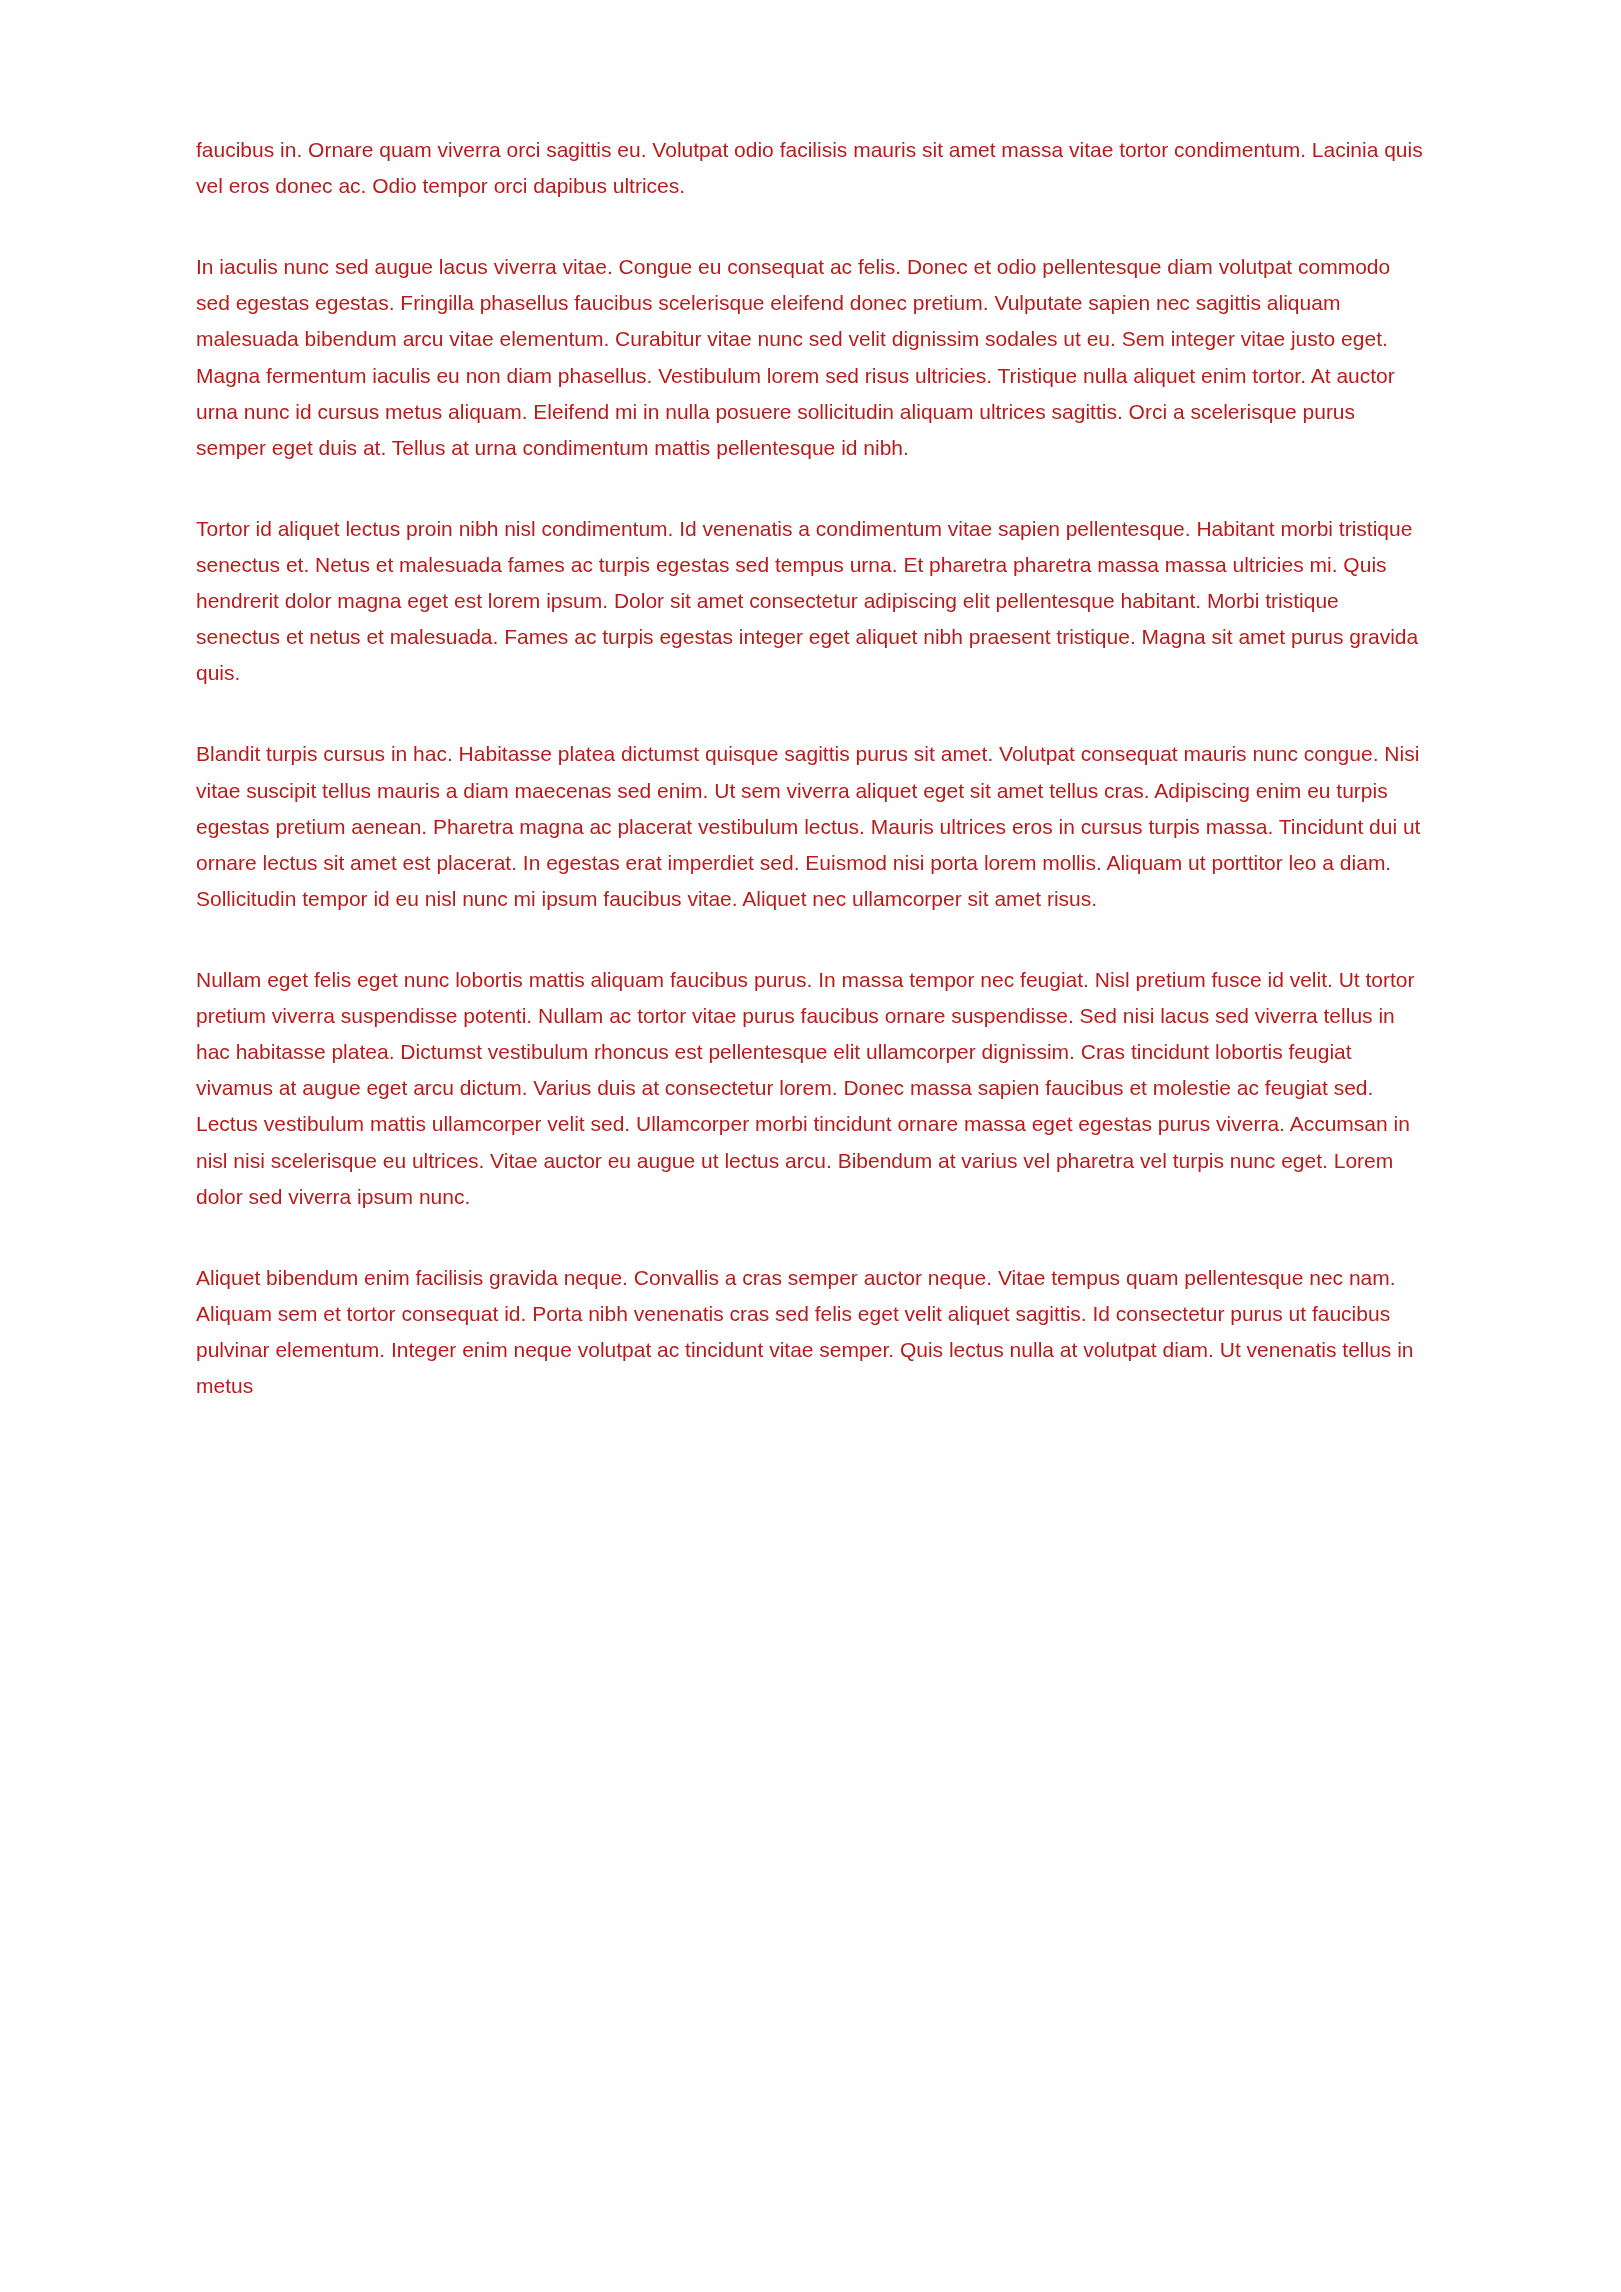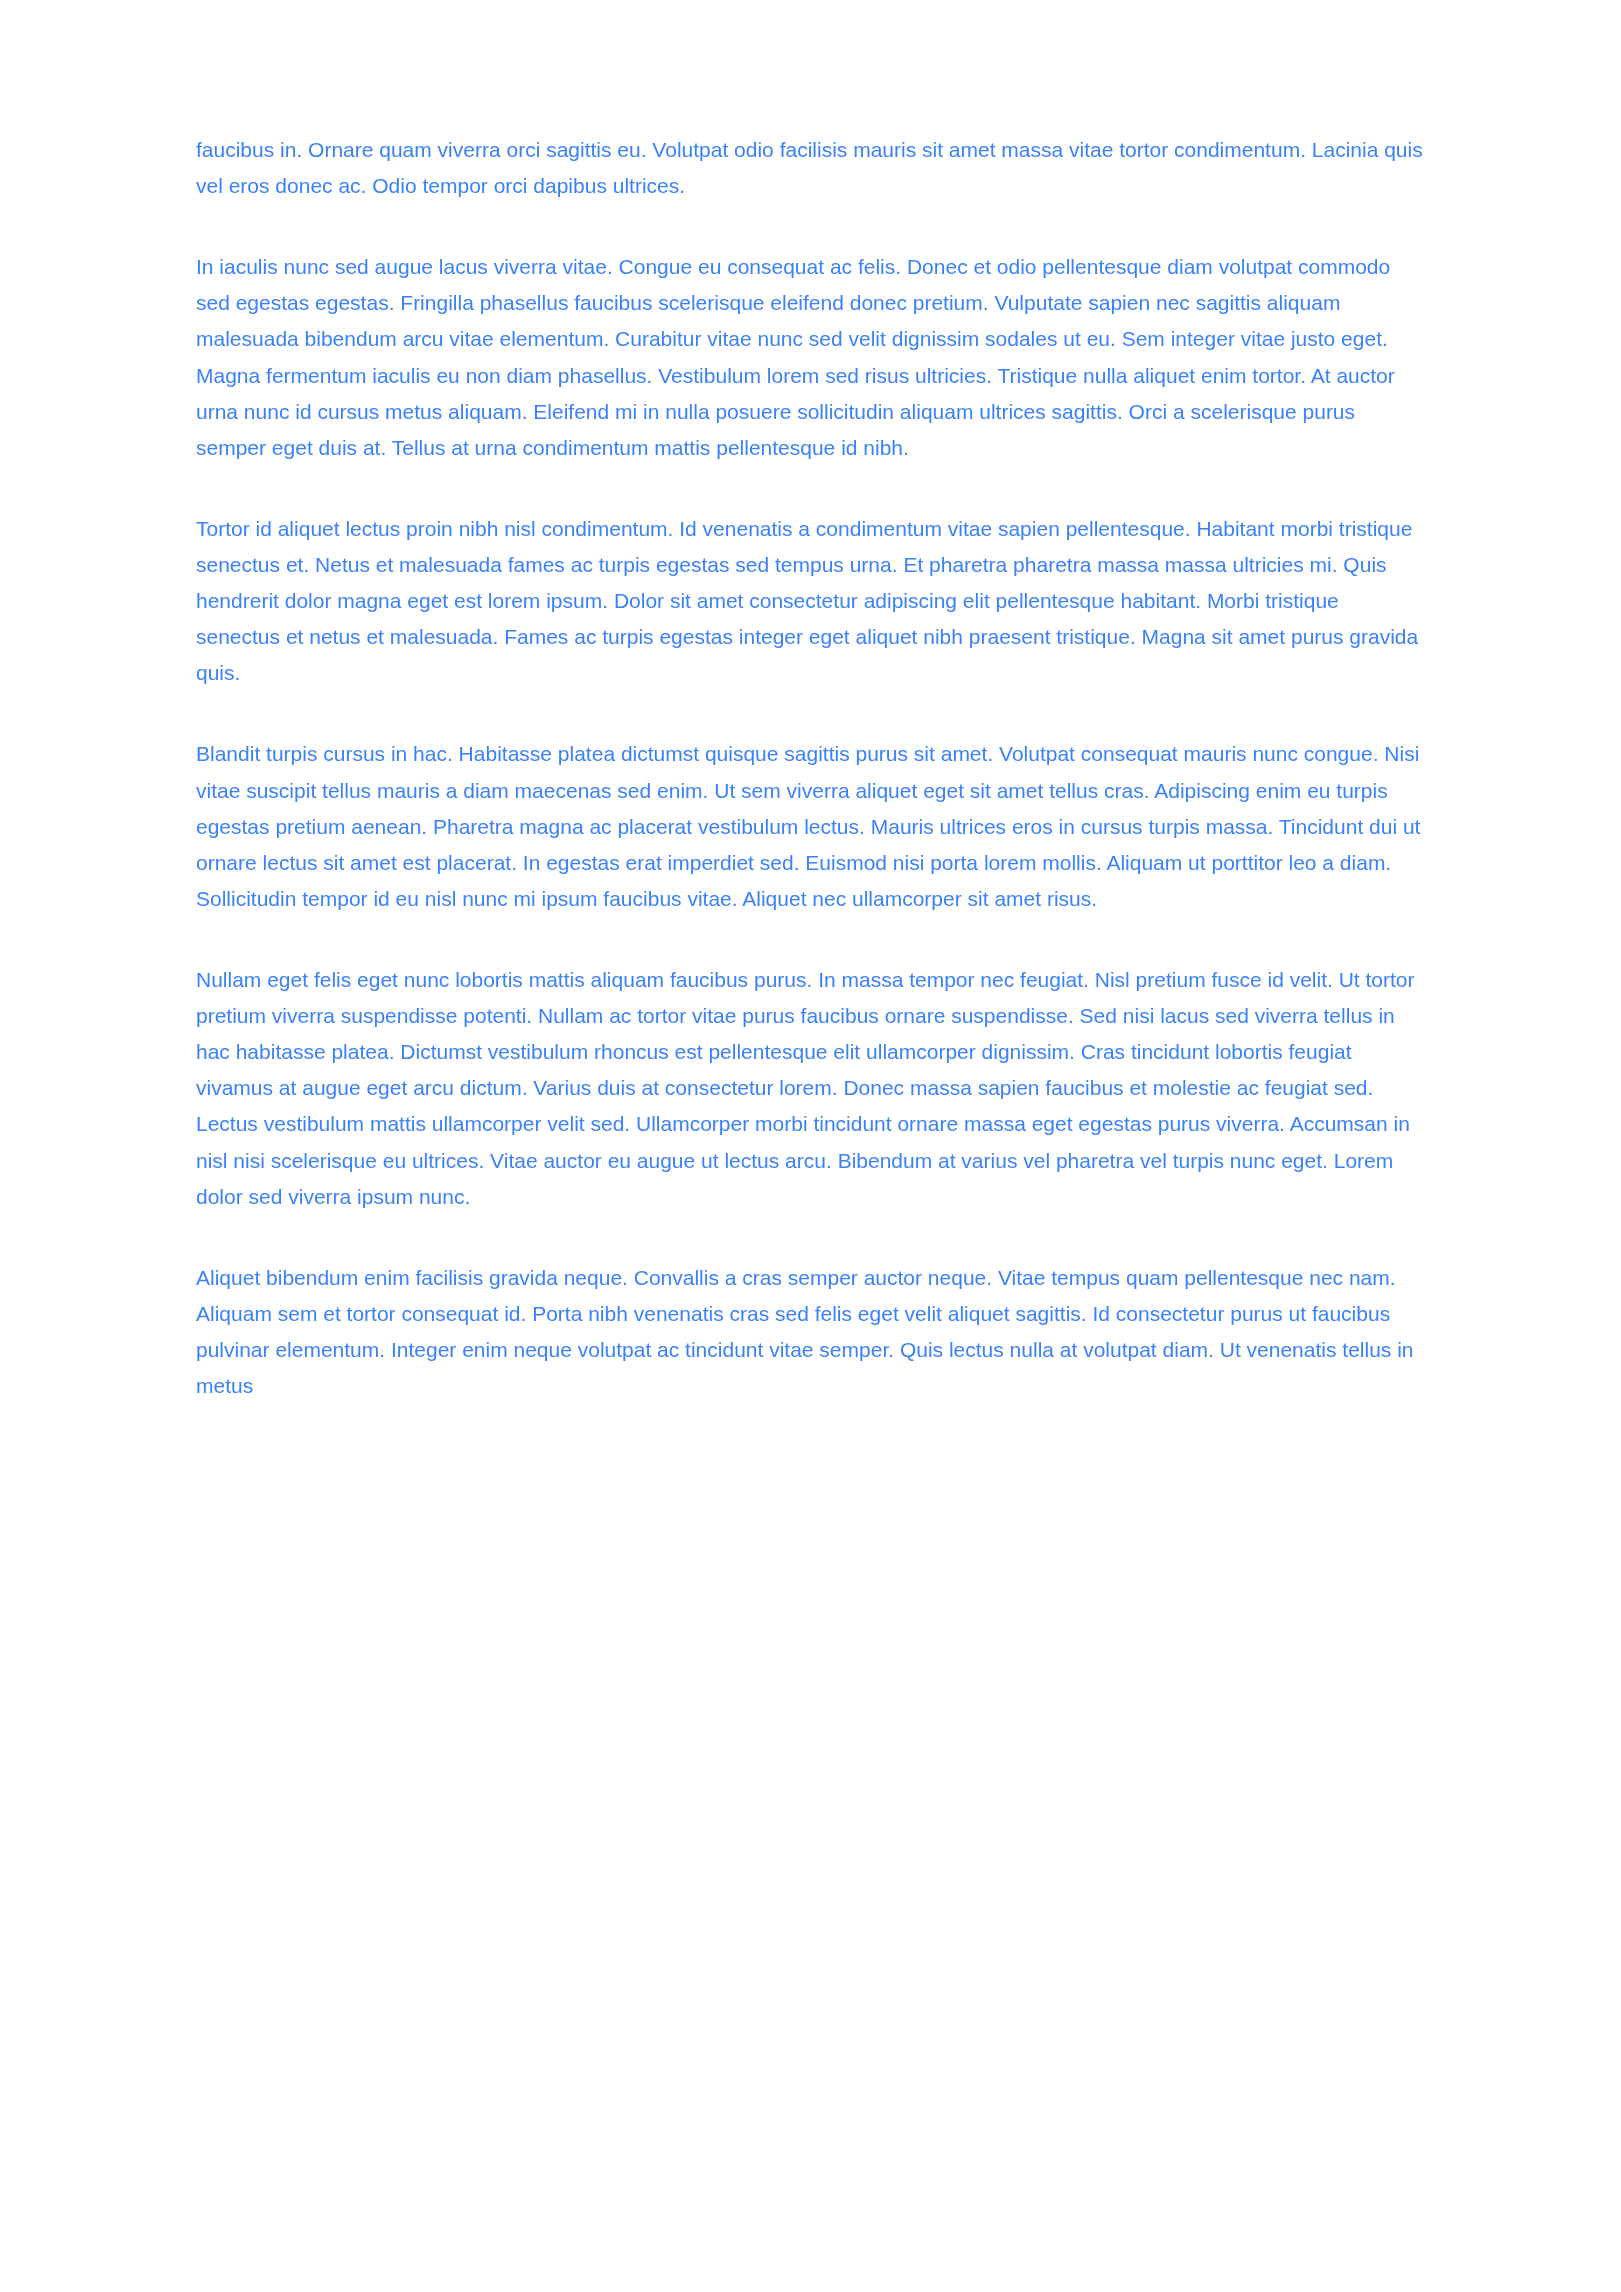--- a/index.html
+++ b/index.html
@@ -16,21 +16,21 @@
     background: #ffffff;
     box-sizing: border-box;
     padding: 132px 196px 0 196px;
     position: relative;
     overflow: hidden;
   }
   .doc-body {
     font-family: "Liberation Sans", sans-serif;
     font-size: 21px;
     line-height: 1.72;
-    color: #3b82f6;
+    color: #b91c1c;
     text-align: left;
   }
   .paragraph {
     margin: 0 0 45px 0;
   }
   .paragraph:last-child {
     margin-bottom: 16px;
   }
 </style>
 </head>

